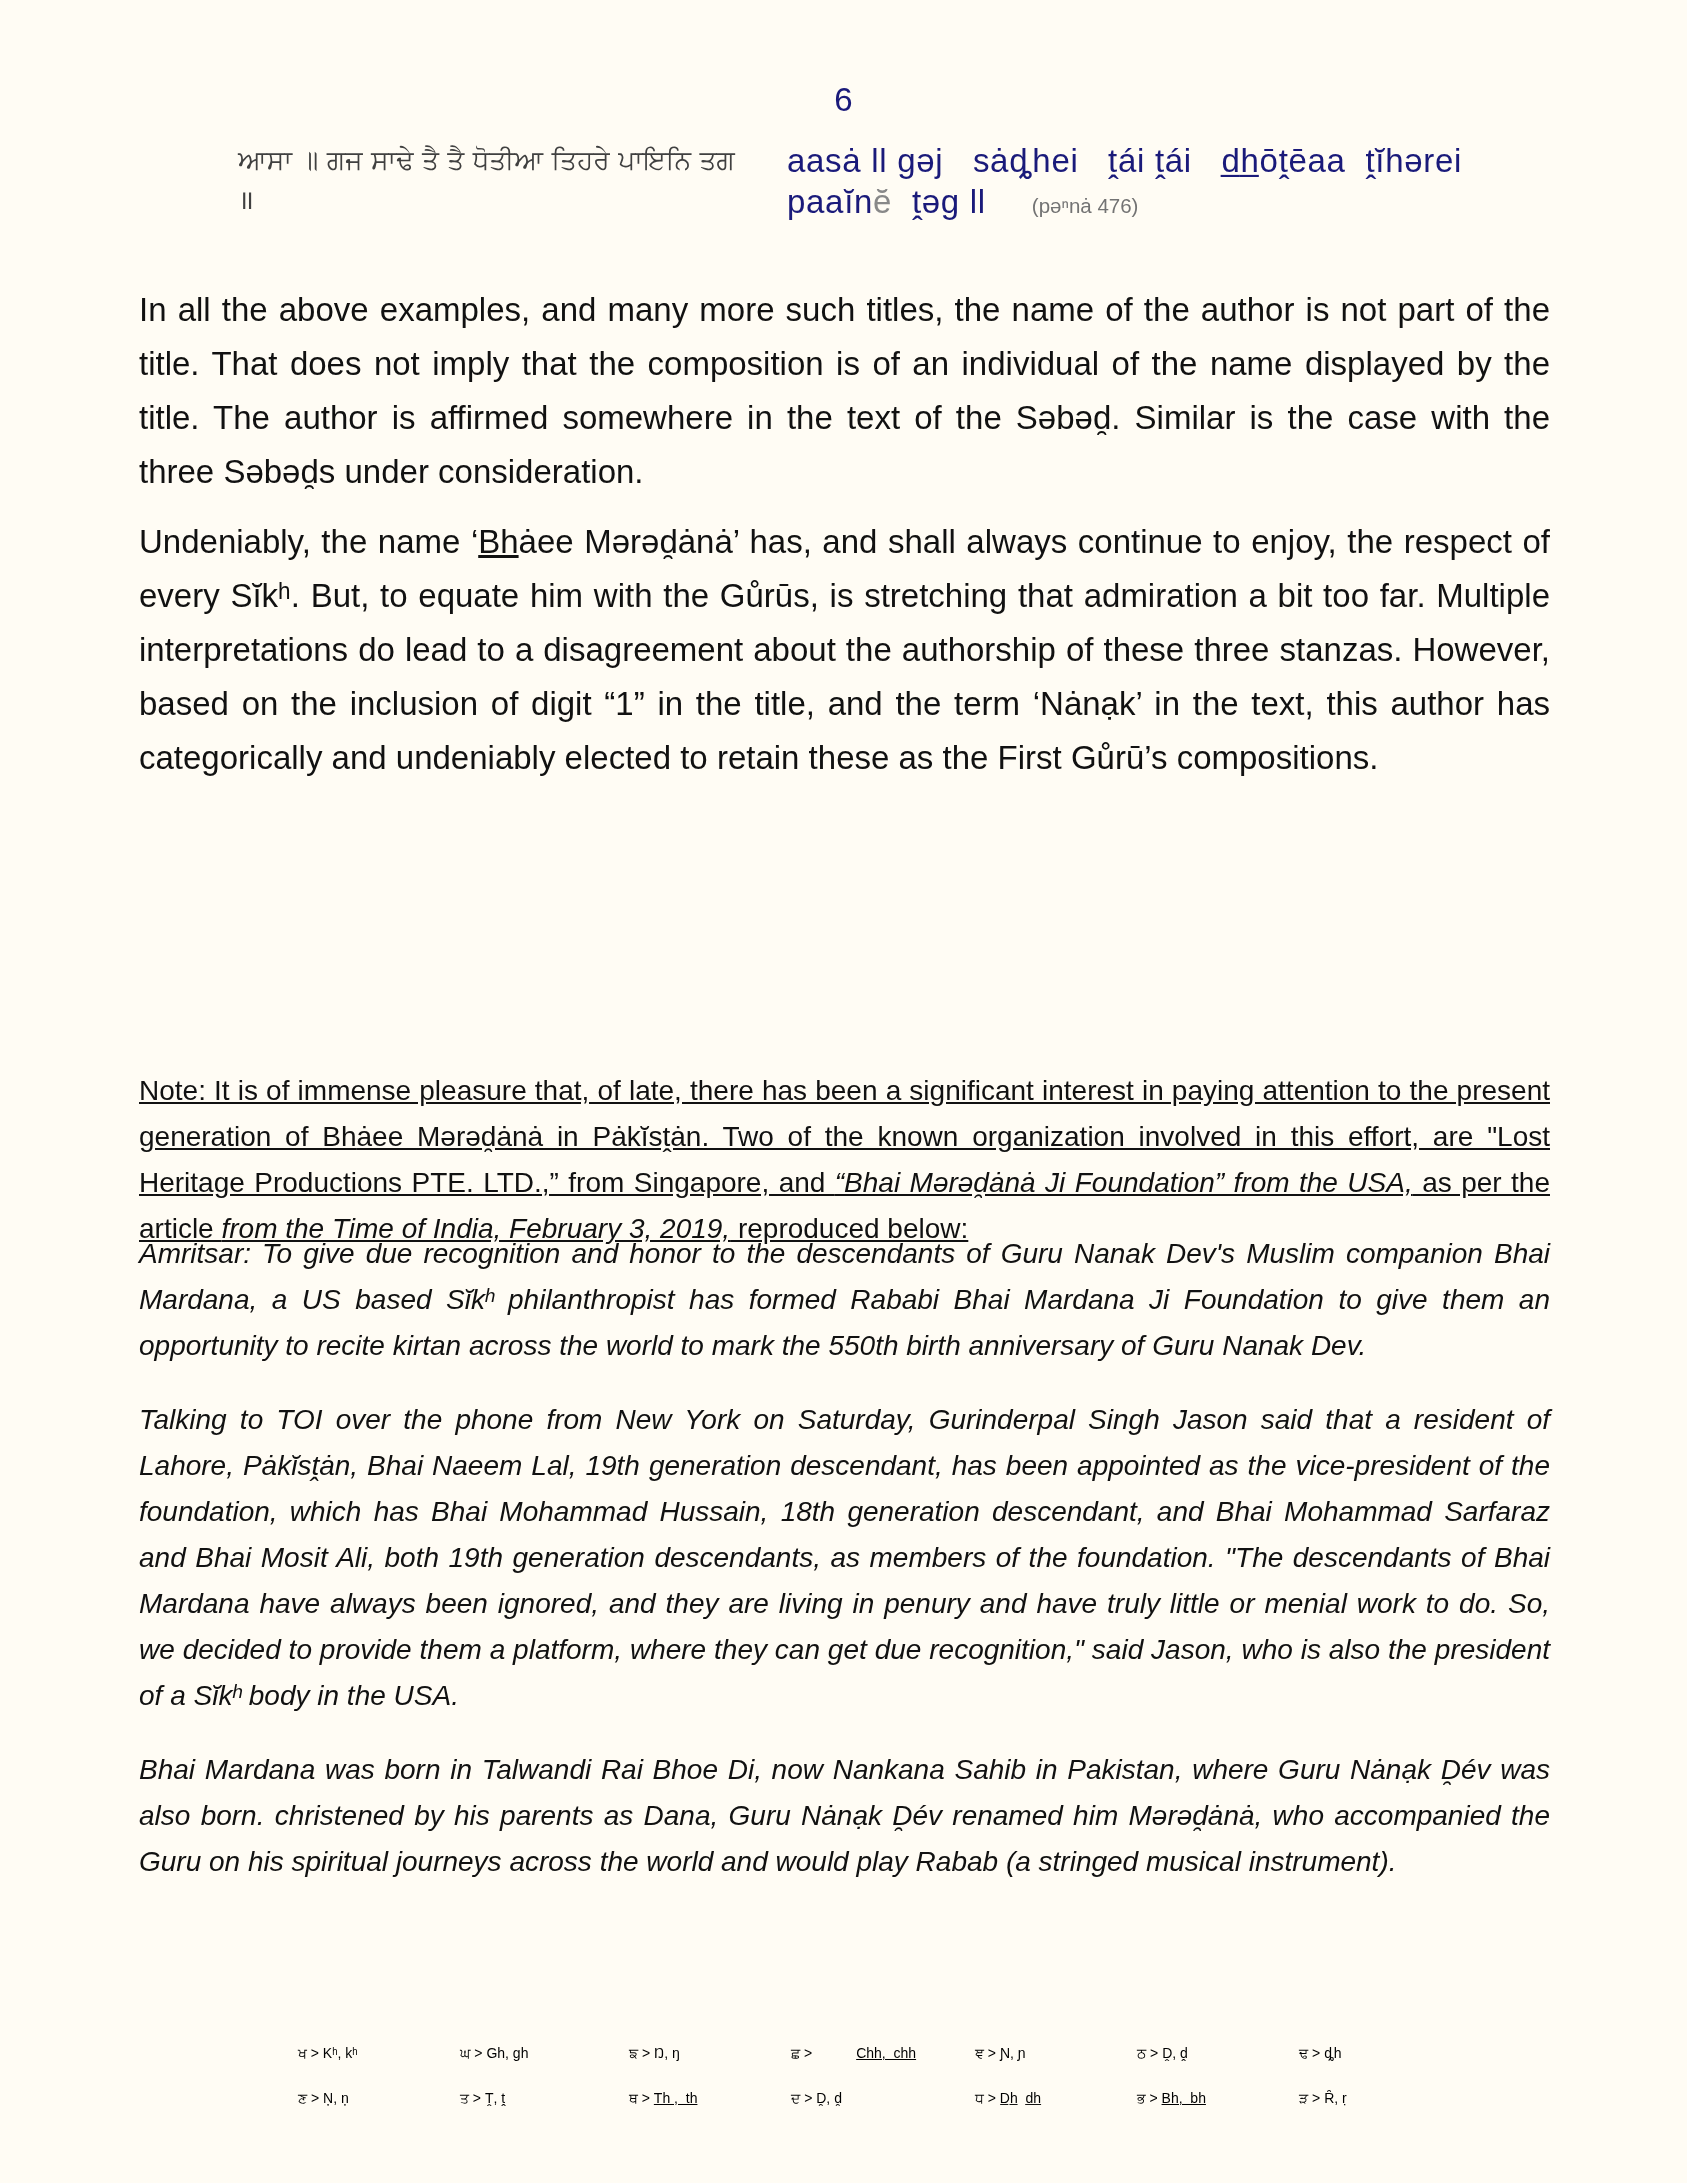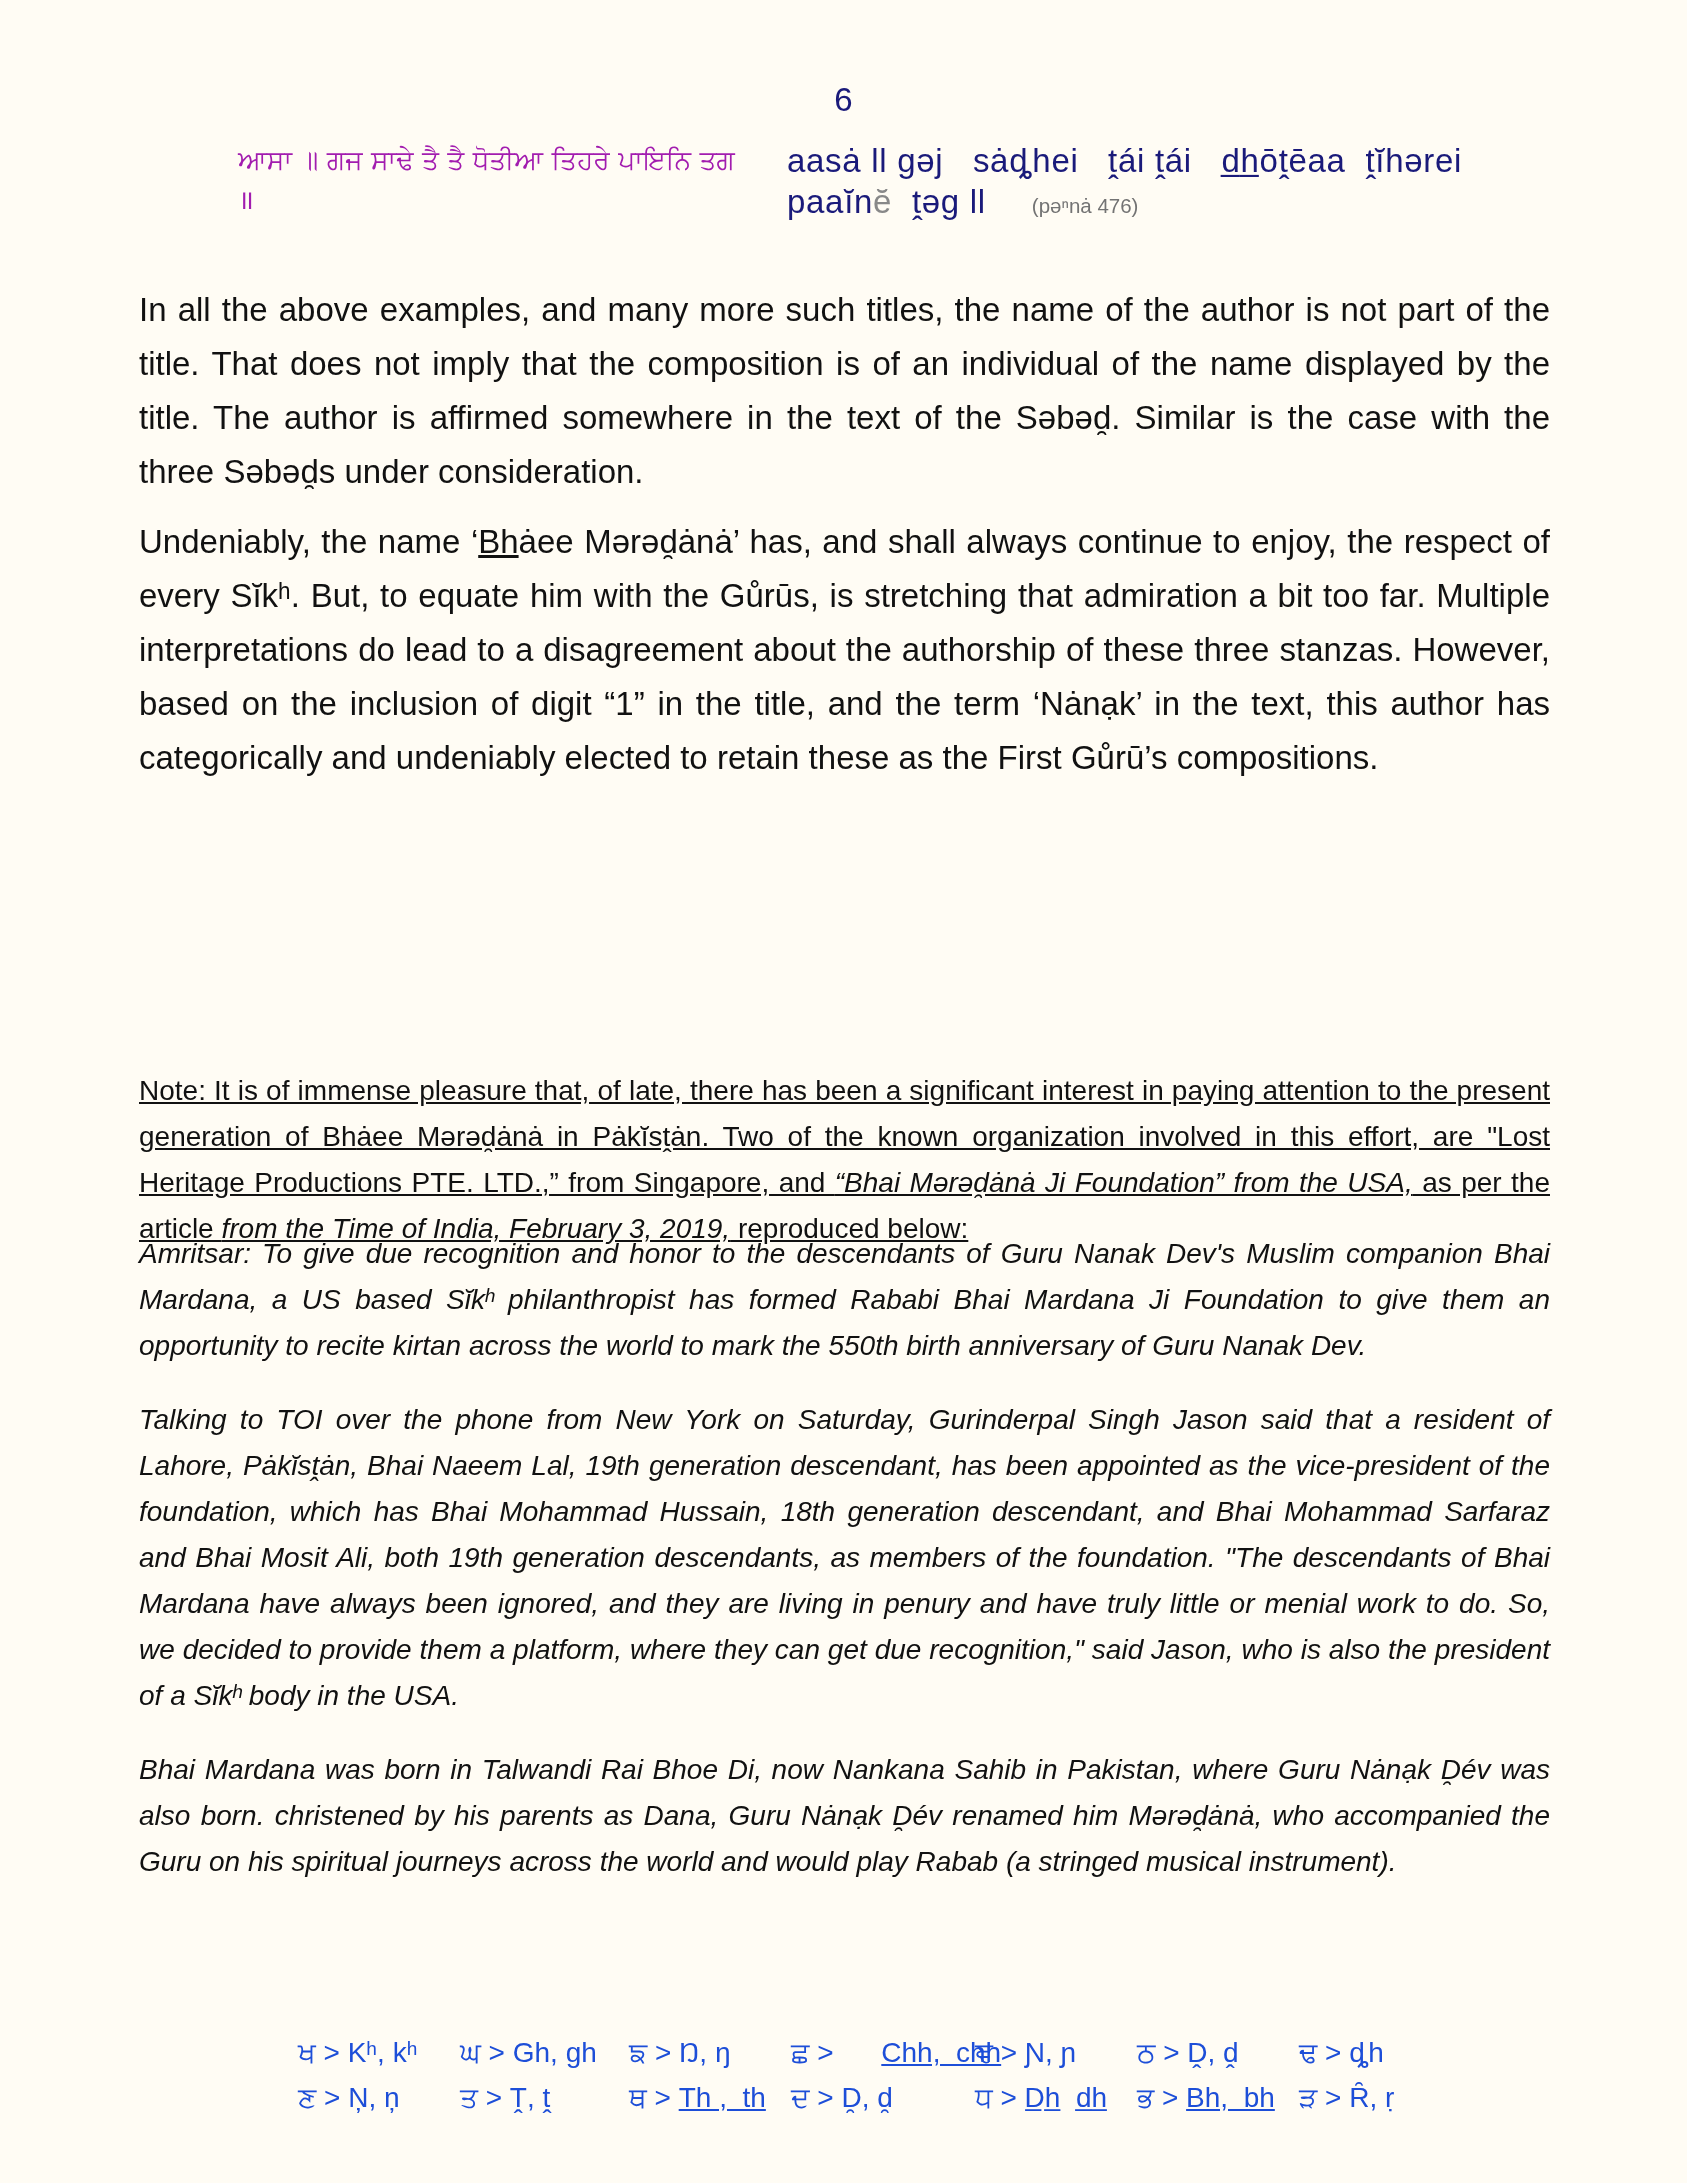--- a/index.html
+++ b/index.html
@@ -21,21 +21,21 @@
     font-size: 33px;
     color: #1a1a7a;
   }
   .verse-gurmukhi {
     position: absolute;
     left: 238px;
     top: 140px;
     width: 529px;
     font-size: 26.5px;
     line-height: 40px;
-    color: #a21caf;
+    color: #404040;
     font-family: "DejaVu Sans", sans-serif;
   }
   .verse-translit {
     position: absolute;
     left: 787px;
     top: 140px;
     width: 728px;
     font-size: 33px;
     line-height: 41px;
     color: #1a1a7a;
@@ -75,22 +75,22 @@
     margin: 0;
     font-style: italic;
   }
   .u { text-decoration: underline; }
   em { font-style: italic; }
   .legend {
     position: absolute;
     left: 298px;
     top: 2031px;
     width: 1191px;
-    color: #1d4ed8;
-    font-size: 28px;
+    color: #000000;
+    font-size: 14px;
   }
   .legend-row {
     display: grid;
     grid-template-columns: 162px 169px 162px 184px 162px 162px 132px;
     height: 45px;
     align-items: center;
   }
   .legend-row span { white-space: nowrap; }
 </style>
 </head>

